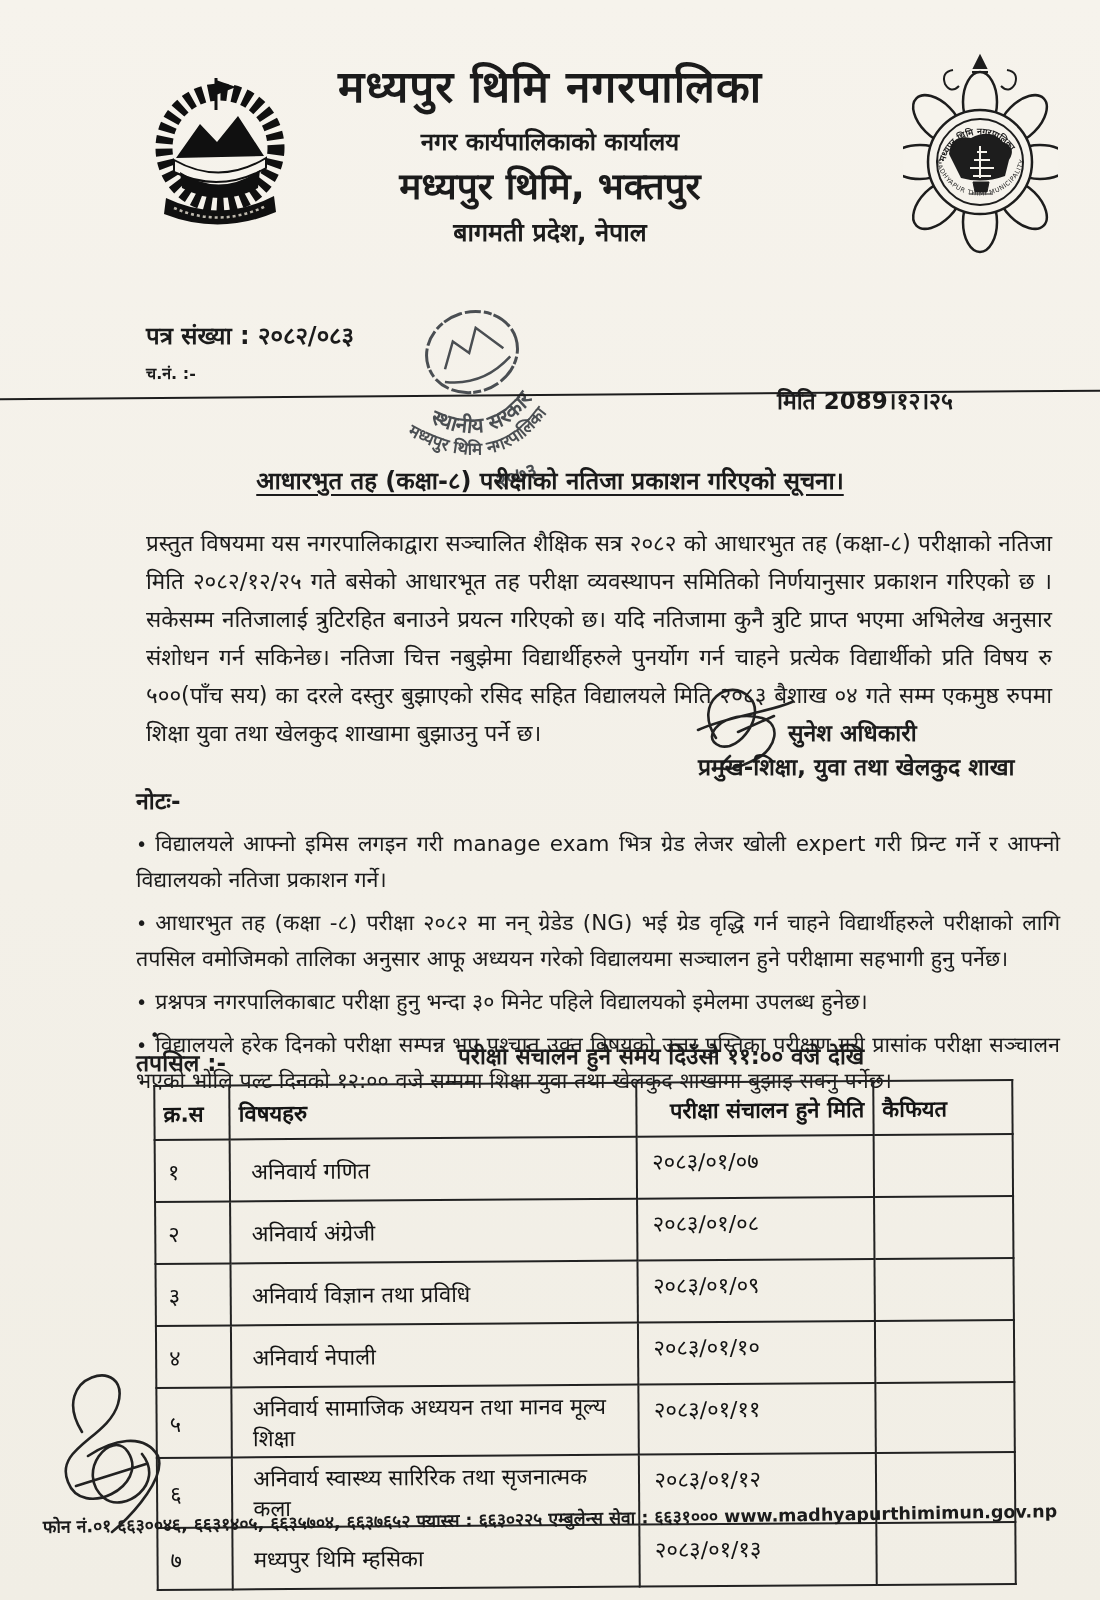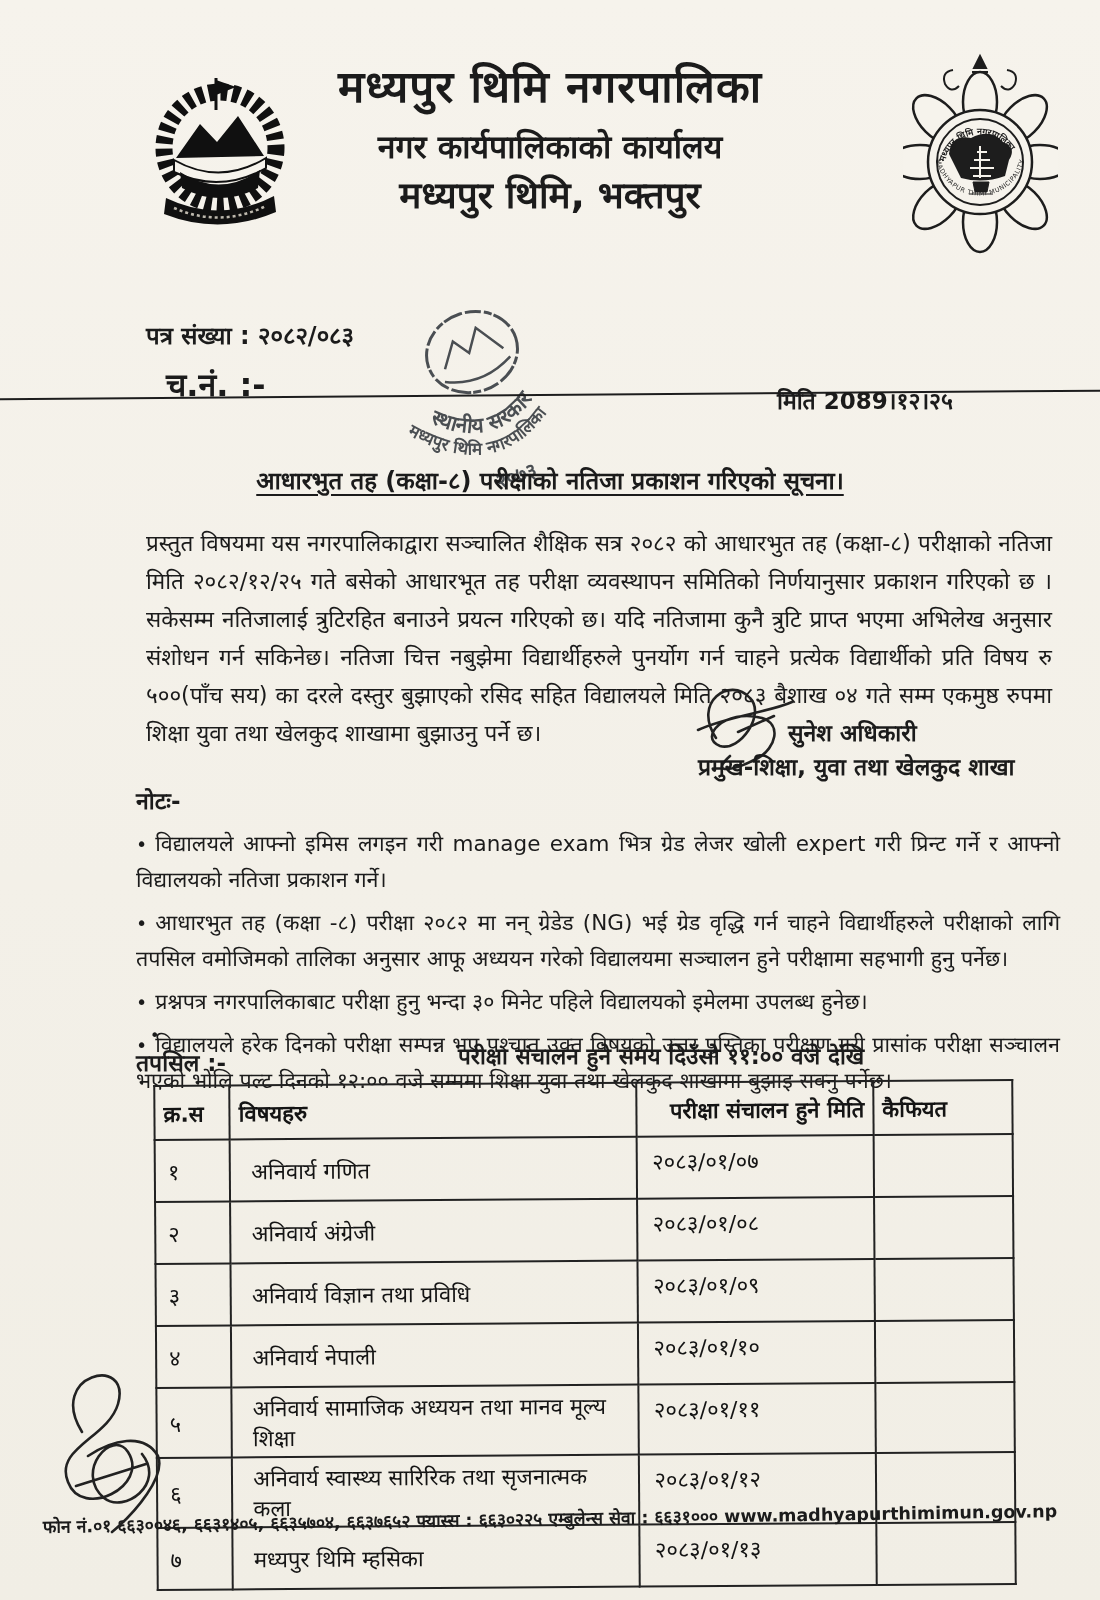--- a/index.html
+++ b/index.html
@@ -8,29 +8,29 @@
     width:1100px;height:1600px;
     margin:0 auto;
     background:linear-gradient(180deg,#f6f3ec 0%,#f3f0e8 55%,#f1eee5 100%);
     font-family:"DejaVu Sans",sans-serif;
     color:#1b1b1b;
     overflow:hidden;
   }
   
   .letterhead{position:absolute;top:62px;left:0;width:100%;text-align:center;line-height:1.15;}
   .h-title{font-size:44px;font-weight:bold;letter-spacing:1px;}
-  .h-sub1{font-size:32px;font-weight:bold;margin-top:16px;}
+  .h-sub1{font-size:24px;font-weight:bold;margin-top:16px;}
   .h-sub2{font-size:27px;font-weight:bold;margin-top:12px;}
   .h-sub3{font-size:37px;font-weight:bold;margin-top:10px;}
   .h-sub4{font-size:25px;font-weight:bold;margin-top:10px;}
   .logo-left{position:absolute;top:66px;left:140px;}
   .logo-right{position:absolute;top:50px;left:903px;}
   
   .letter-no{position:absolute;top:318px;left:146px;font-size:24px;font-weight:bold;}
-  .ch-no{position:absolute;top:362px;left:146px;font-size:32px;font-weight:bold;margin-left:20px;}
+  .ch-no{position:absolute;top:362px;left:146px;font-size:16px;font-weight:bold;}
   .stamp{position:absolute;top:292px;left:368px;opacity:.88;}
   .rule{position:absolute;top:394px;left:-6px;width:1112px;height:2px;background:#1d1d1d;transform:rotate(-0.45deg);}
   .date-block{position:absolute;top:382px;left:700px;width:330px;text-align:center;font-size:23px;font-weight:bold;line-height:38px;}
   
   .subject{position:absolute;top:463px;left:0;width:100%;text-align:center;font-size:24px;font-weight:bold;}
   .subject span{text-decoration:underline;text-underline-offset:5px;}
   
   .body-text{position:absolute;top:524px;left:146px;width:906px;margin:0;font-size:22.5px;line-height:38px;text-align:justify;}
   
   .sig-scribble{position:absolute;top:672px;left:678px;}
@@ -77,20 +77,21 @@
     <path d="M34 94 Q80 120 126 92 L126 102 Q80 128 34 106 Z" fill="#f6f3ec" stroke="#101010" stroke-width="2"></path>
     <path d="M40 106 Q80 132 120 104 L118 122 Q80 142 42 122 Z" fill="#101010"></path>
     <path d="M26 132 Q80 158 134 130 L136 146 Q80 170 24 148 Z" fill="#101010"></path>
     <path d="M34 142 Q80 162 126 140" stroke="#bdb8ad" stroke-width="2.5" fill="none" stroke-dasharray="3 3"></path>
   </svg>
 
   <div class="letterhead">
     <div class="h-title">मध्यपुर थिमि नगरपालिका</div>
     <div class="h-sub1">नगर कार्यपालिकाको कार्यालय</div>
     <div class="h-sub3">मध्यपुर थिमि, भक्तपुर</div>
+    <div class="h-sub4">बागमती प्रदेश, नेपाल</div>
   </div>
 
   <svg class="logo-right" width="155" height="205" viewBox="0 0 155 205">
     <g stroke="#1d1d1d" fill="none" stroke-width="2">
       <path d="M77 6 L83 18 L71 18 Z" fill="#1d1d1d"></path>
       <path d="M69 22 H85 M66 28 H88 M70 34 H84"></path>
       <path d="M50 20 q-12 2 -8 14 q6 10 14 2"></path>
       <path d="M104 20 q12 2 8 14 q-6 10 -14 2"></path>
     </g>
     <g fill="#f6f3ec" stroke="#1d1d1d" stroke-width="2.5">

